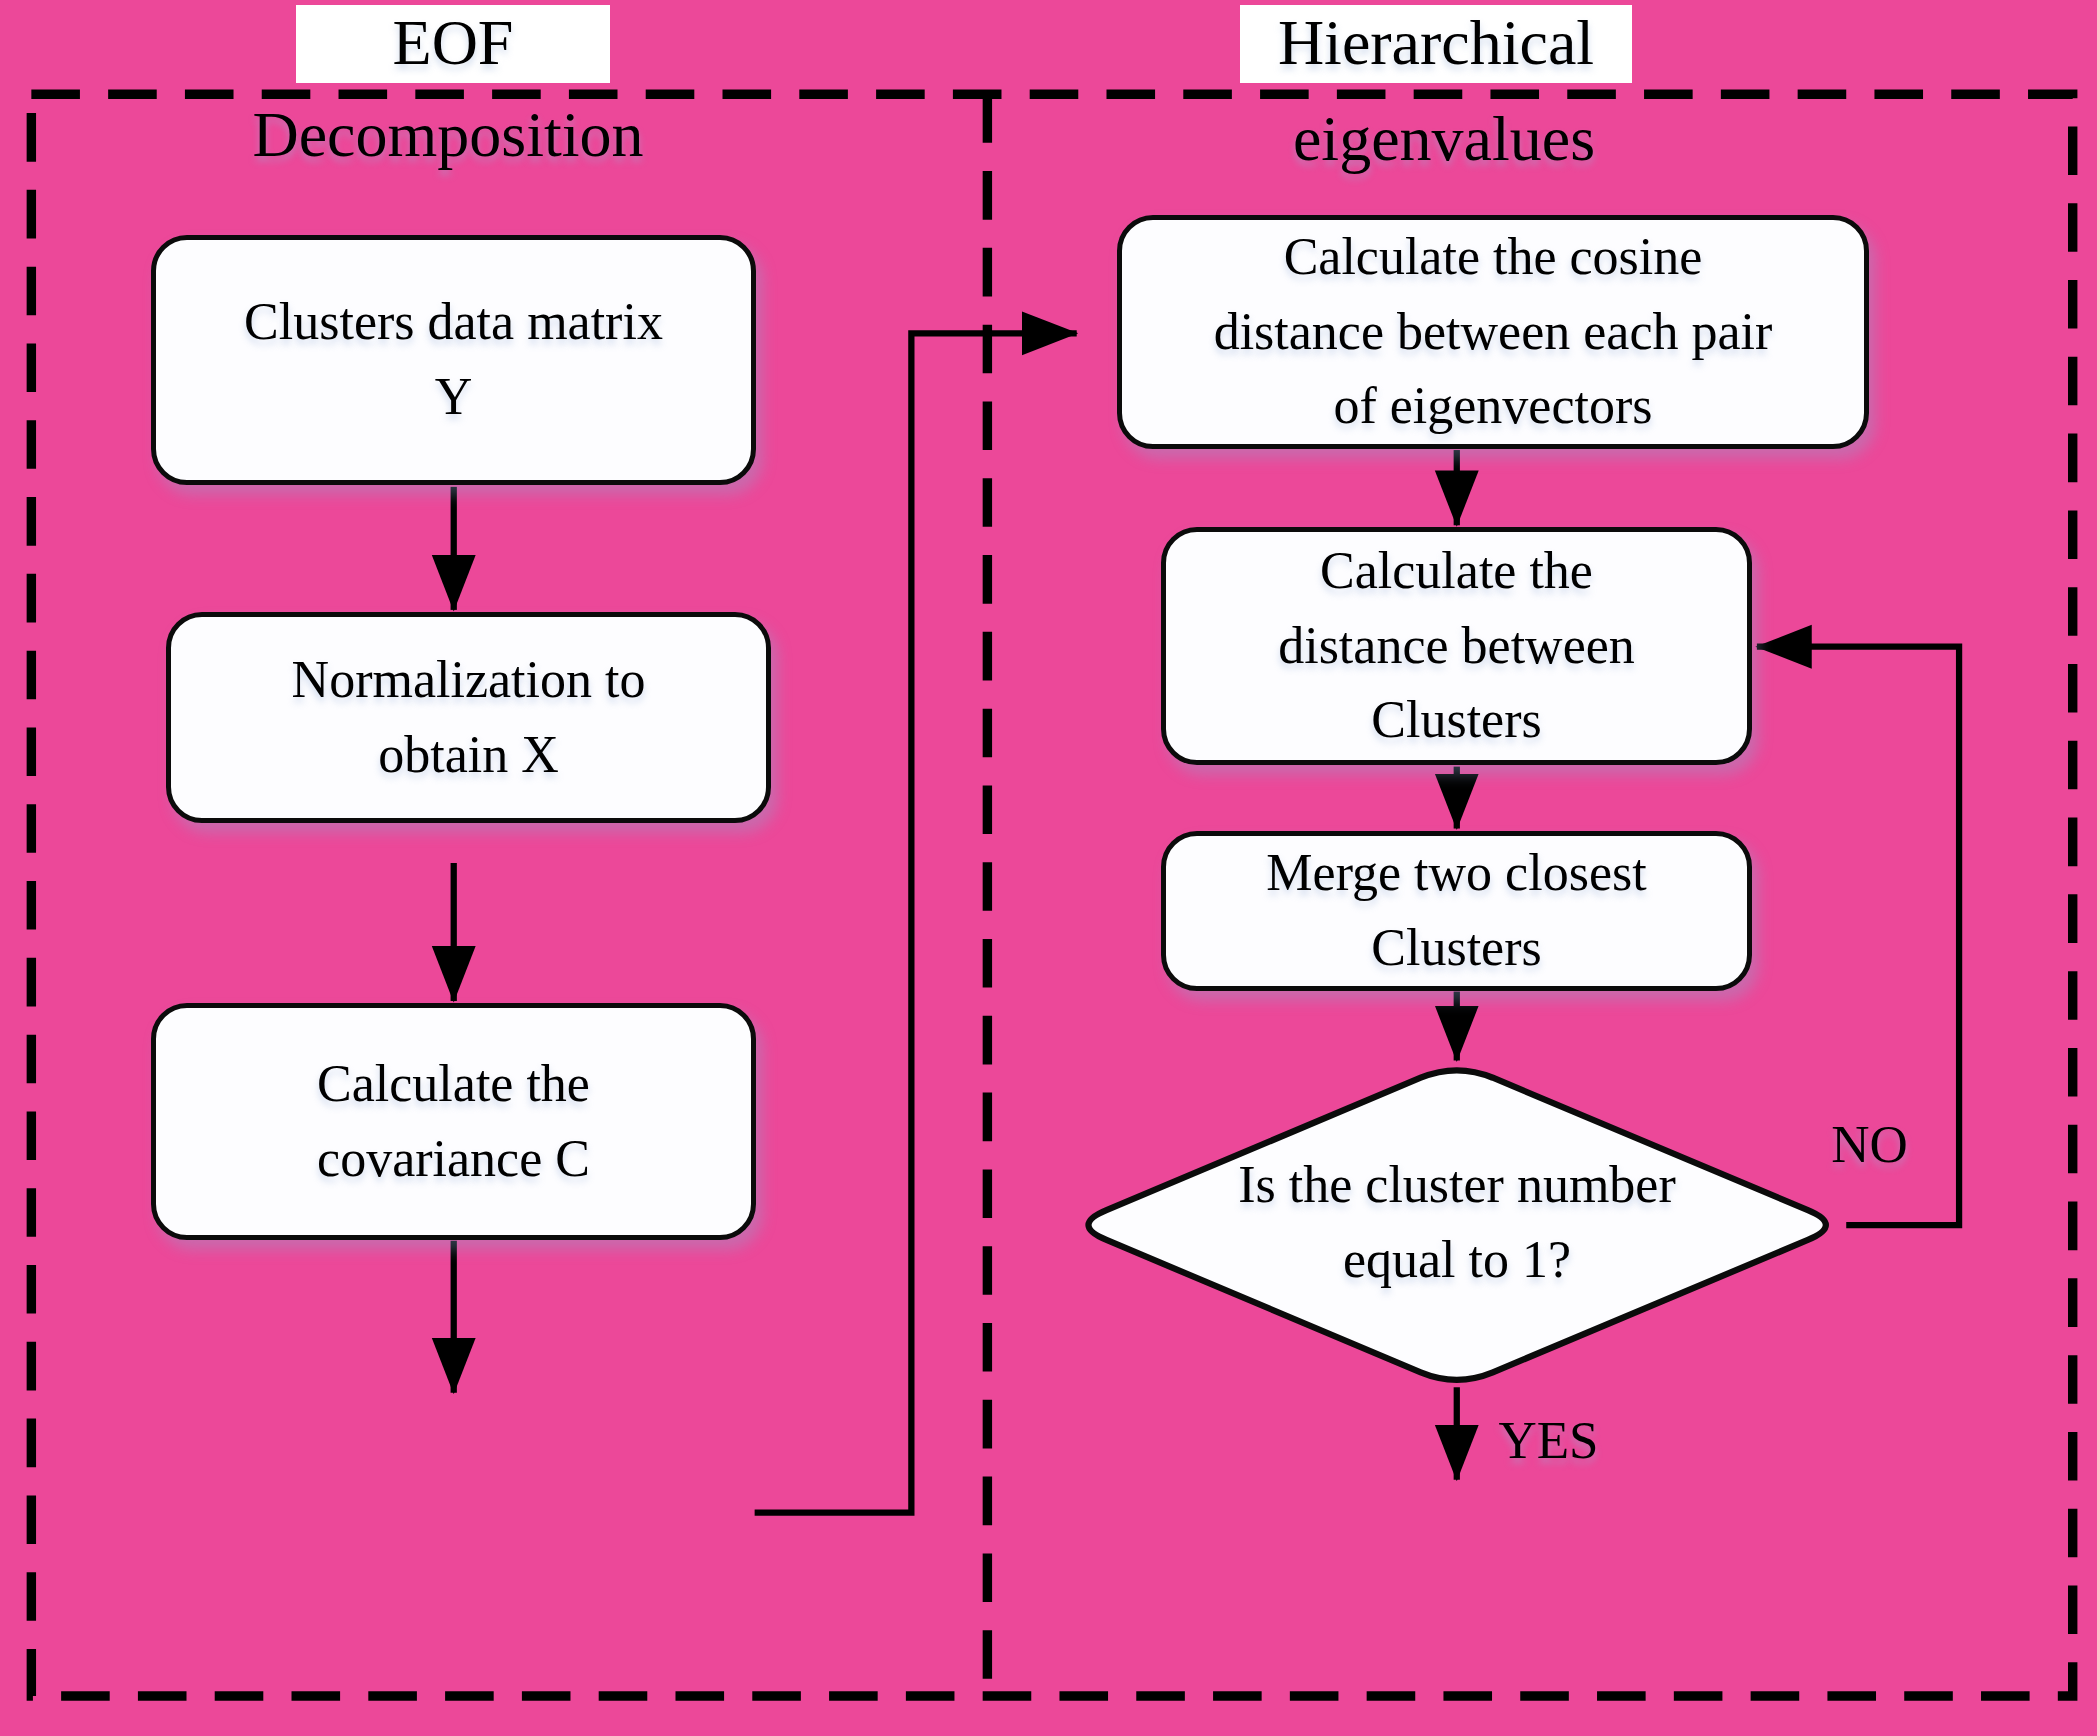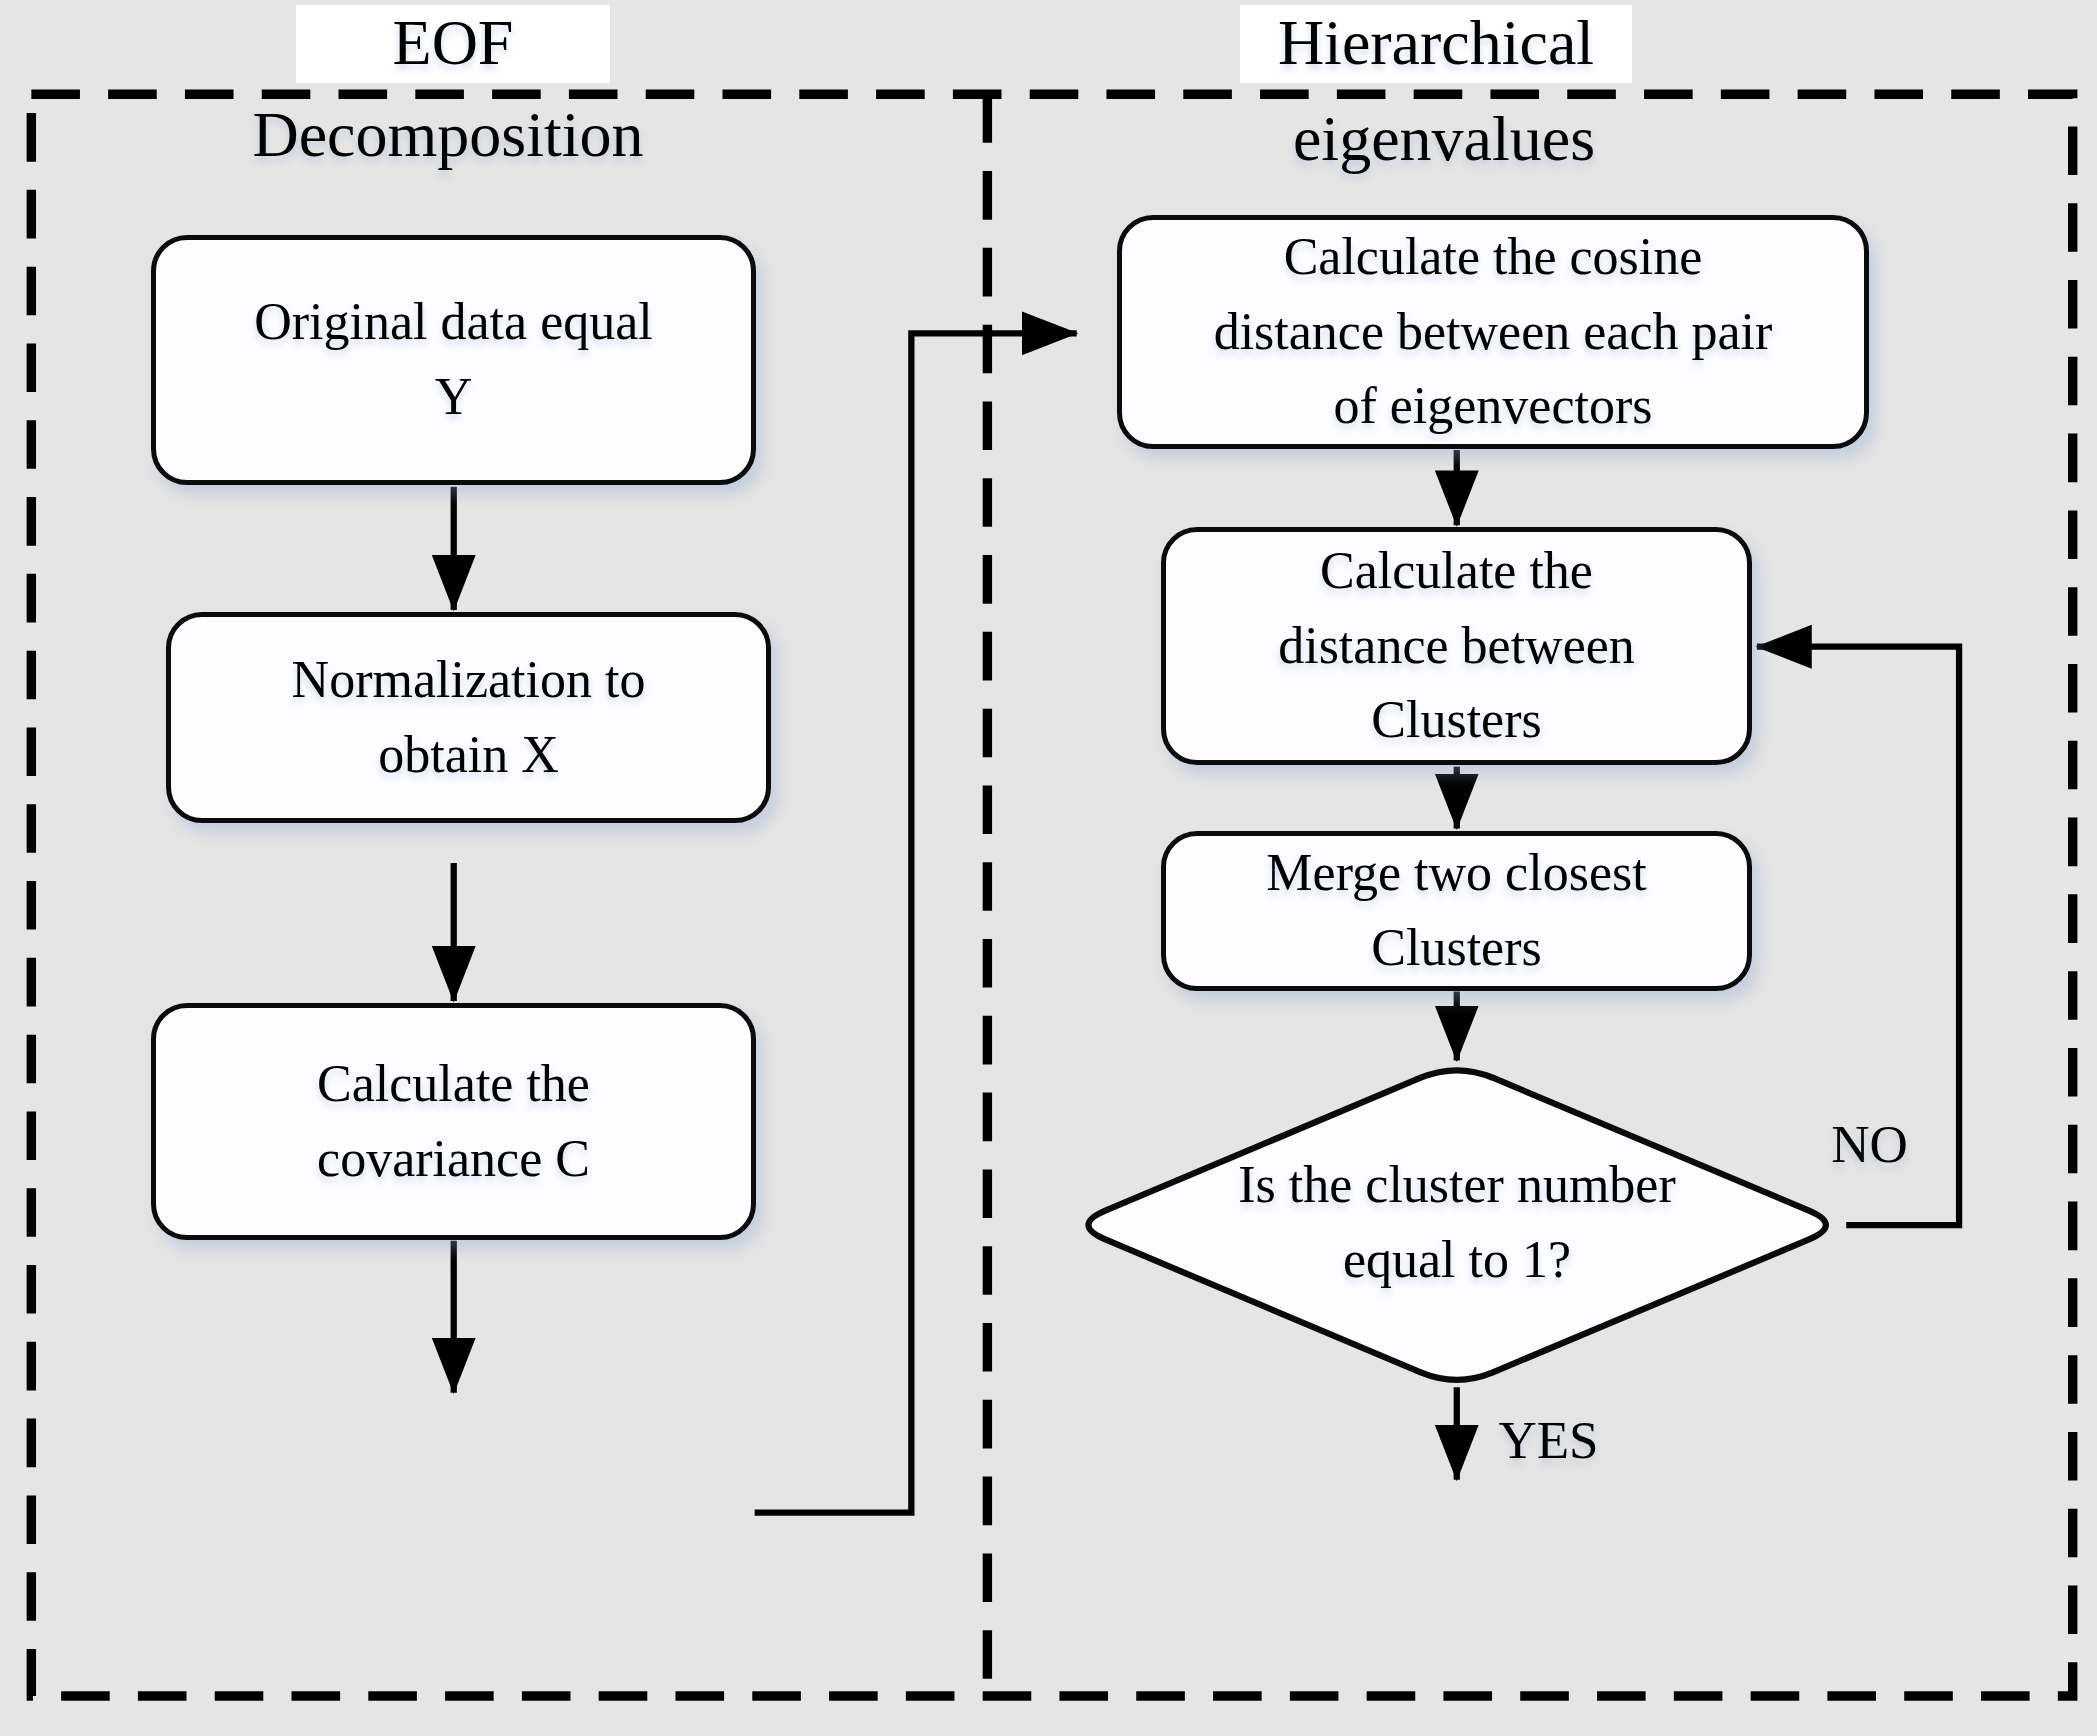--- a/index.html
+++ b/index.html
@@ -1,19 +1,19 @@
 <!DOCTYPE html>
 <html style="font-size:12.5px"><head>
 <meta charset="utf-8">
 <style>
   html,body{margin:0;padding:0;background:#ffffff;}
   #stage{
     position:relative;
     width:2097px;height:1737px;
-    background:#e5e5e5;
+    background:#ec4899;
     font-family:"Liberation Serif","DejaVu Serif",serif;
     color:#000;
     overflow:hidden;
   }
   #wires{position:absolute;left:0;top:0;width:2097px;height:1737px;}
   .node{
     position:absolute;
     box-sizing:border-box;
     background:#fdfdff;
     border:5.5px solid #0b0b0b;
@@ -78,21 +78,21 @@
 
     <path d="M 1905,1375 L 2307,1544 Q 2353,1563 2307,1582 L 1905,1751 Q 1859,1770 1813,1751
              L 1412,1582 Q 1366,1563 1412,1544 L 1813,1375 Q 1859,1356 1905,1375 Z" fill="#fdfdff" stroke="#0b0b0b" stroke-width="8" stroke-linejoin="round"></path>
   </svg>
 
   <div class="title-line occlude" style="left:296px;top:4.7px;width:314px;height:78px;">EOF</div>
   <div class="title-line" style="left:213px;top:96px;width:470px;height:78px;">Decomposition</div>
   <div class="title-line occlude" style="left:1240px;top:4.7px;width:392px;height:78px;">Hierarchical</div>
   <div class="title-line" style="left:1209px;top:100px;width:470px;height:78px;">eigenvalues</div>
 
-  <div class="node" style="left:151px;top:235px;width:605px;height:250px;">Original data equal
+  <div class="node" style="left:151px;top:235px;width:605px;height:250px;">Clusters data matrix
 Y</div>
   <div class="node" style="left:166px;top:612px;width:605px;height:211px;">Normalization to
 obtain X</div>
   <div class="node" style="left:151px;top:1003px;width:605px;height:237px;">Calculate the
 covariance C</div>
 
   <div class="node" style="left:1081px;top:215px;width:752px;height:234px;margin-left:36px;">Calculate the cosine
 distance between each pair
 of eigenvectors</div>
   <div class="node" style="left:1161px;top:527px;width:591px;height:238px;">Calculate the

